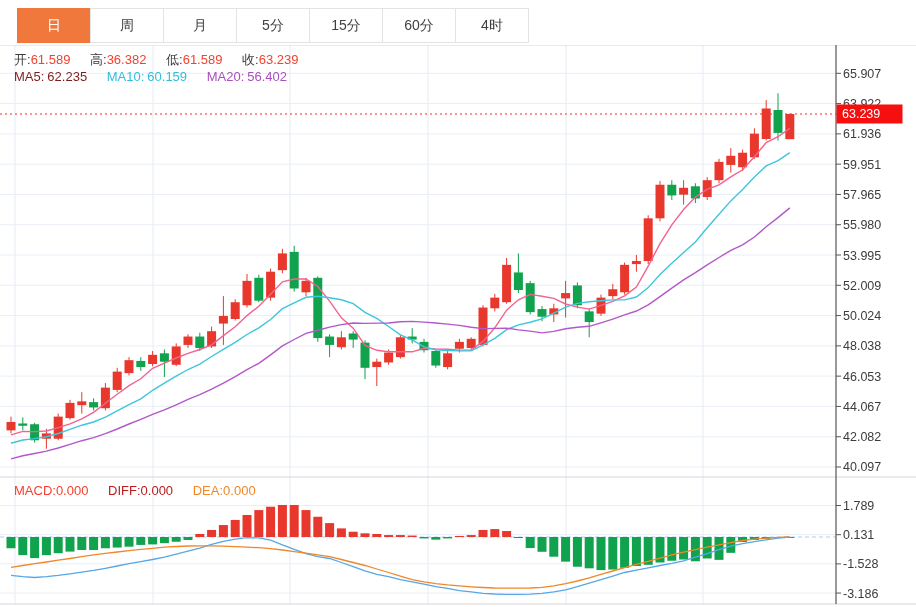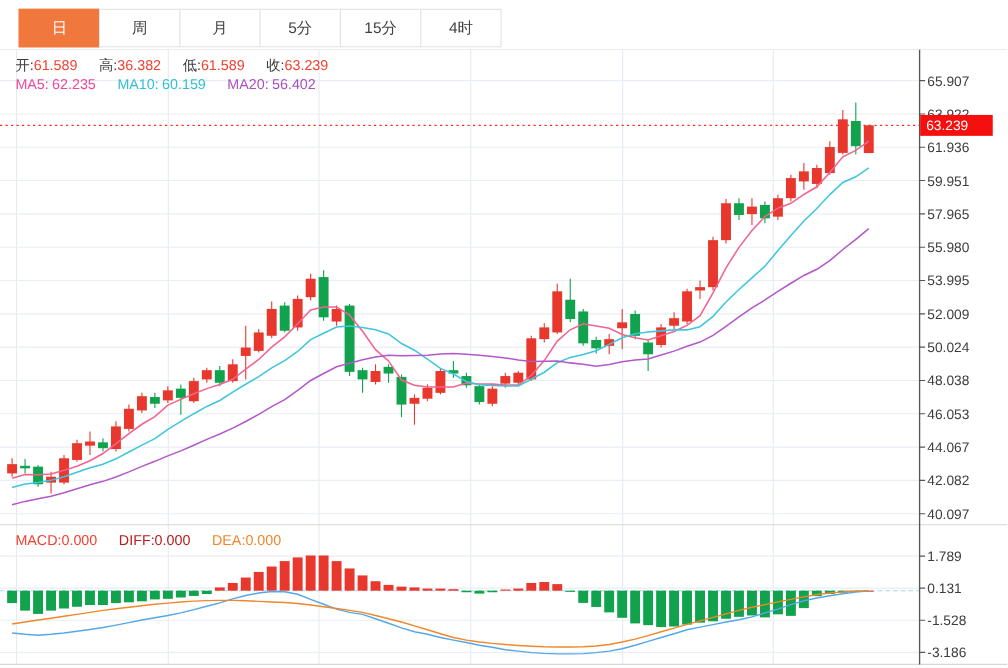--- a/index.html
+++ b/index.html
@@ -10,38 +10,39 @@
        background:#fff;border:1px solid #e3e3e3;margin-left:-1px;cursor:pointer;}
   .tab.active{background:#f0783c;border-color:#f0783c;color:#fff;}
   .chart{position:absolute;top:45px;left:0;z-index:1;}
   .overlay{position:absolute;font-size:13px;z-index:3;white-space:nowrap;letter-spacing:0;}
   .ohlc-row{top:51px;left:14px;}
   .ma-row{top:69px;left:14px;}
   .macd-row{top:483px;left:14px;}
   .grp{margin-right:16px;}
   .dark{color:#3c3c3c;}
   .red{color:#f4402f;}
-  .pink{color:#ec4899;}
+  .pink{color:#7f1d1d;}
   .cyan{color:#2fbfd6;}
   .purple{color:#a94fc0;}
   .blue{color:#b91c1c;}
   .orange{color:#f0872a;}
   .v{margin-left:3px;}
 </style>
 </head>
 <body>
 
 <div class="app">
 
   <div class="tabbar">
     <div class="tab active">日</div>
     <div class="tab">周</div>
     <div class="tab">月</div>
     <div class="tab">5分</div>
     <div class="tab">15分</div>
+    <div class="tab">60分</div>
     <div class="tab">4时</div>
   </div>
 
   <div class="overlay ohlc-row">
     <span class="grp"><span class="dark">开:</span><span class="red">61.589</span></span>
     <span class="grp"><span class="dark">高:</span><span class="red">36.382</span></span>
     <span class="grp"><span class="dark">低:</span><span class="red">61.589</span></span>
     <span class="grp"><span class="dark">收:</span><span class="red">63.239</span></span>
   </div>
 

